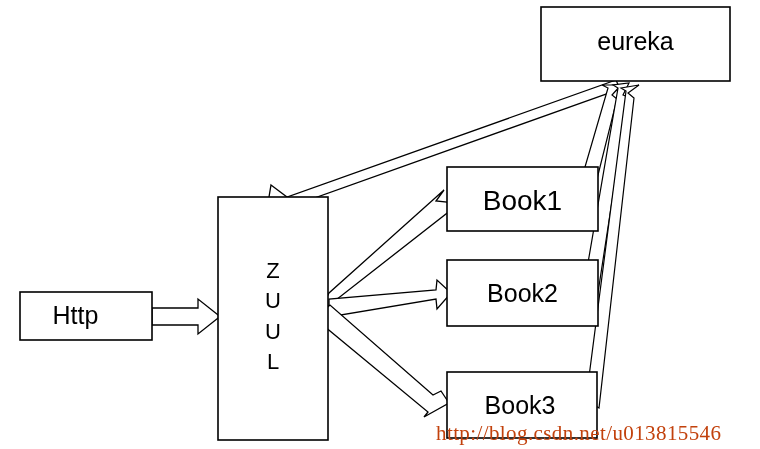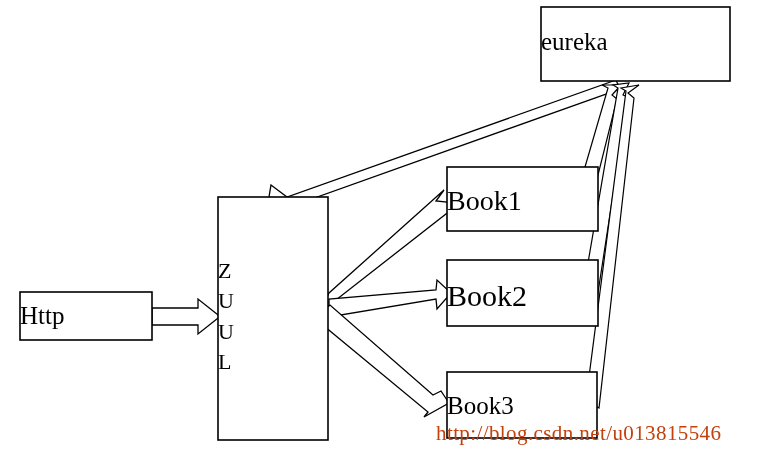--- a/index.html
+++ b/index.html
@@ -35,21 +35,22 @@
   }
   .arrow-thin {
     fill: #ffffff;
     stroke: #000000;
     stroke-width: 1.2;
     stroke-linejoin: miter;
   }
   .node-label {
     position: absolute;
     color: #000000;
-    font-family: Liberation Serif, serif;
+    font-family: Liberation Sans, sans-serif;
+    text-align: center;
     white-space: pre;
     line-height: 1.0;
     pointer-events: none;
   }
   #label-eureka {
     left: 541px;
     top: 29px;
     width: 189px;
     font-size: 25px;
   }
@@ -70,21 +71,21 @@
   #label-book1 {
     left: 447px;
     top: 187px;
     width: 151px;
     font-size: 28px;
   }
   #label-book2 {
     left: 447px;
     top: 281px;
     width: 151px;
-    font-size: 30px;
+    font-size: 25px;
   }
   #label-book3 {
     left: 447px;
     top: 393px;
     width: 146px;
     font-size: 25px;
   }
   #watermark {
     position: absolute;
     left: 436px;

